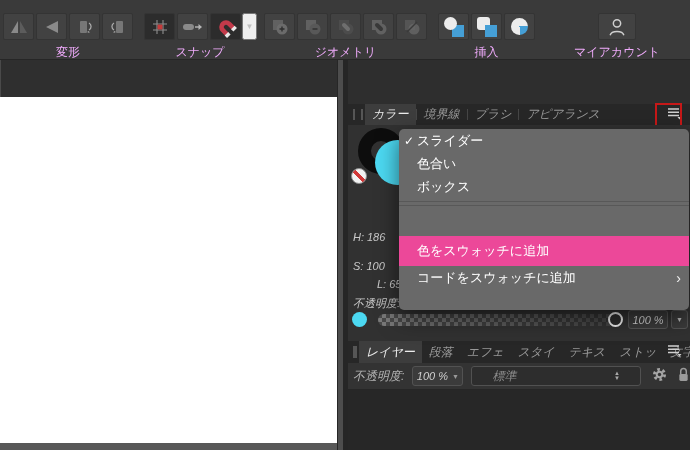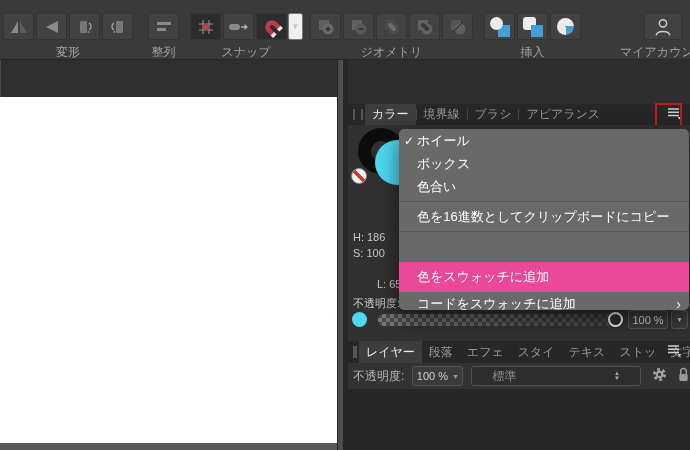--- a/index.html
+++ b/index.html
@@ -9,41 +9,41 @@
 
   
   .toolbar { position:absolute; left:0; top:0; width:690px; height:60px;
              background:#3a3a3a; border-bottom:1px solid #262626; display:flex; align-items:flex-start; }
   .tb-group { display:flex; flex-direction:column; align-items:center; padding-top:13px; }
   .tb-icons { display:flex; }
   .tbtn { width:31px; height:27px; background:#424242; border:1px solid #343434; border-radius:2px;
           margin:0 1px; display:flex; align-items:center; justify-content:center; }
   .tbtn.dark { background:#2c2c2c; }
   .tbtn svg { display:block; }
-  .tb-label { font-size:12px; color:#a3a3a3; margin-top:4px; white-space:nowrap; }
+  .tb-label { font-size:12px; color:#f0abfc; margin-top:4px; white-space:nowrap; }
   .tb-drop { width:15px; height:27px; display:flex; align-items:center; justify-content:center;
              color:#c0c0c0; font-size:8px; }
   .g-transform { margin-left:2px; }
   .g-align    { margin-left:13px; }
   .g-snap     { margin-left:9px; }
   .g-geometry { margin-left:6px; }
   .g-insert   { margin-left:9px; }
   .g-account  { margin-left:38px; }
 
   .ins { position:relative; width:20px; height:20px; }
   .ins .sq { position:absolute; width:12px; height:12px; background:#459fd6; }
   .ins .ci { position:absolute; width:13px; height:13px; border-radius:50%; background:#ececec; }
   .ins-a .sq { right:0; bottom:0; }
   .ins-a .ci { left:0; top:0; }
   .ins-b .ci { left:0; top:0; border-radius:3px; }
   .ins-b .sq { right:0; bottom:0; }
   .ins-c { border-radius:50%; background:conic-gradient(from 90deg at 50% 50%, #459fd6 0 90deg, #ececec 90deg 360deg); width:17px; height:17px; margin:1px; }
 
   
-  .mainrow { position:absolute; left:0; top:60px; width:690px; height:390px; display:flex; }
+  .mainrow { position:absolute; left:0; top:60px; width:690px; height:390px; display:flex;font-style:italic; }
   .leftcol { width:337px; display:flex; flex-direction:column; }
   .context-strip { height:37px; background:#2f2f2f; border-left:1px solid #4a4a4a; }
   .canvas { flex:1; background:#ffffff; }
   .status-strip { height:7px; background:#585858; }
   .divider { width:11px; background:#262626; position:relative; }
   .divider .bar { position:absolute; left:1px; top:0; width:5px; height:100%; background:#4d4d4d; }
   .rightcol { width:342px; display:flex; flex-direction:column; background:#2e2e2e; }
   .panel-spacer { height:44px; background:#2e2e2e; }
 
   
@@ -152,33 +152,20 @@
                 <rect x="7" y="3" width="7" height="12" rx="1" fill="#777"></rect>
                 <path d="M5 5 a4 4 0 0 0 0 7" stroke="#aaa" stroke-width="1.3" fill="none"></path>
                 <path d="M5 13 l2 1 l-2.5 1z" fill="#aaa"></path>
               </svg>
             </span>
         </button>
       </div>
       <div class="tb-label">変形</div>
     </div>
 
-    <div class="tb-group g-align">
-      <div class="tb-icons">
-        <button class="tbtn">
-          <span>
-              <svg width="18" height="14" viewBox="0 0 18 14">
-                <rect x="2" y="2" width="14" height="3" fill="#8a8a8a"></rect>
-                <rect x="2" y="8" width="9" height="3" fill="#8a8a8a"></rect>
-              </svg>
-            </span>
-        </button>
-      </div>
-      <div class="tb-label">整列</div>
-    </div>
 
     <div class="tb-group g-snap">
       <div class="tb-icons">
         <button class="tbtn dark">
           <span>
               <svg width="20" height="20" viewBox="0 0 20 20">
                 <path d="M3 7h14 M3 13h14 M7 3v14 M13 3v14" stroke="#8f8f8f" stroke-width="1.1" fill="none"></path>
                 <rect x="7.6" y="7.6" width="4.8" height="4.8" fill="#c63b3b"></rect>
               </svg>
             </span>
@@ -337,21 +324,21 @@
           <span class="hl-box"></span>
         </button>
       </div>
 
       <div class="color-content">
         <span class="ring"></span>
         <span class="fillcircle"></span>
         <span class="nocolor"></span>
 
         <div class="hslrow" style="top:106px;"><span>H:</span><span class="v">186</span></div>
-        <div class="hslrow" style="top:122px;"><span>S:</span><span class="v">100</span></div>
+        <div class="hslrow" style="top:135px;"><span>S:</span><span class="v">100</span></div>
         <div class="hslrow" style="top:153px;margin-left:24px;"><span>L:</span><span class="v">65</span></div>
 
         <div class="opa-label">不透明度:</div>
         <span class="opa-dot"></span>
         <div class="opa-track"></div>
         <span class="opa-knob"></span>
         <div class="opa-value">100 %</div>
         <div class="opa-dd">
             <span>▼</span>
           </div>
@@ -417,35 +404,31 @@
             </svg></span>
       </div>
 
       <div class="layers-empty"></div>
     </aside>
   </div>
 
   <div class="menu">
     <div class="menu-item">
       <span class="mi-check">✓</span>
-      <span class="mi-label">ホイール</span>
+      <span class="mi-label">スライダー</span>
+    </div>
+    <div class="menu-item">
+      <span class="mi-check"></span>
+      <span class="mi-label">色合い</span>
     </div>
     <div class="menu-item">
       <span class="mi-check"></span>
       <span class="mi-label">ボックス</span>
     </div>
-    <div class="menu-item">
-      <span class="mi-check"></span>
-      <span class="mi-label">色合い</span>
-    </div>
     <div class="menu-sep"></div>
-    <div class="menu-item">
-      <span class="mi-check"></span>
-      <span class="mi-label">色を16進数としてクリップボードにコピー</span>
-    </div>
     <div class="menu-sep"></div>
     <div class="menu-item highlight">
       <span class="mi-check"></span>
       <span class="mi-label">色をスウォッチに追加</span>
     </div>
     <div class="menu-item">
       <span class="mi-check"></span>
       <span class="mi-label">コードをスウォッチに追加</span>
       <span class="mi-arrow">›</span>
     </div>

